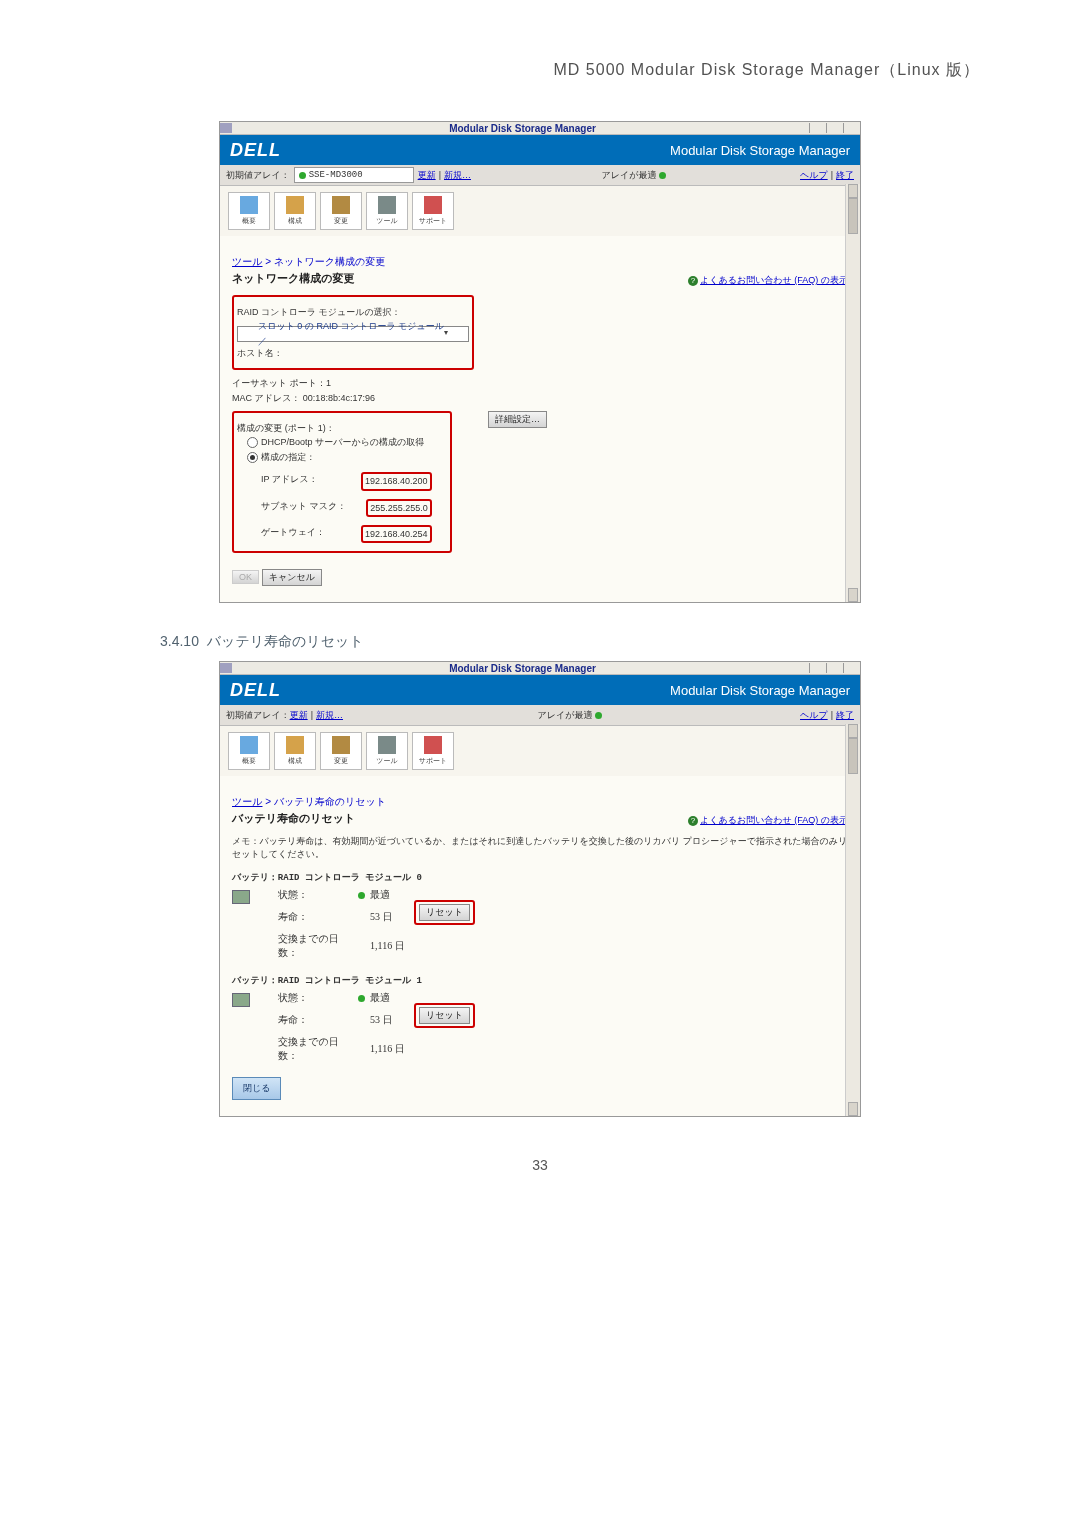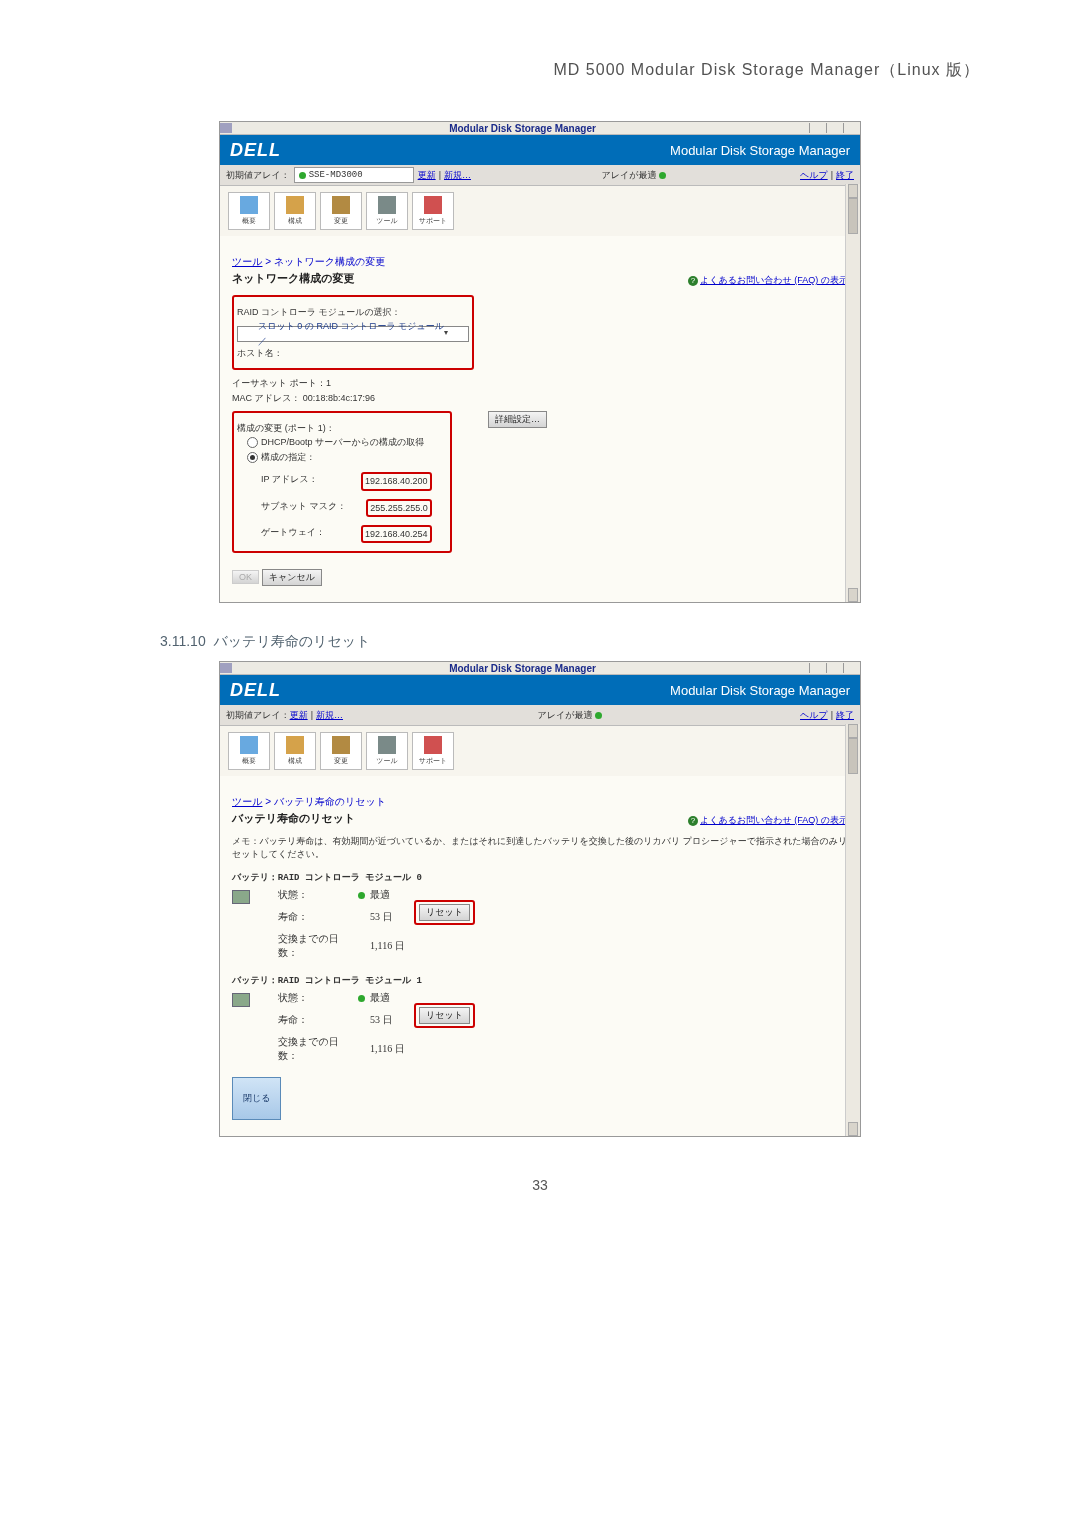--- a/index.html
+++ b/index.html
@@ -170,21 +170,21 @@
     border: 1px solid #888;
     font-size: 9px;
     padding: 1px 6px;
     color: #222;
     cursor: pointer;
   }
   .bluebtn {
     background: linear-gradient(#d0e4f6, #a8c8e8);
     border: 1px solid #5a8ab8;
     font-size: 9px;
-    padding: 14px 10px;
+    padding: 4px 10px;
     color: #1a3a6a;
     cursor: pointer;
   }
   .note {
     font-size: 9px;
     color: #333;
     margin: 6px 0 10px 0;
   }
   .battgroup {
     margin: 8px 0 14px 0;
@@ -375,21 +375,21 @@
       </div>
     </div>
     <div class="scroll-v">
       <div class="scrollarrow" style="top:0;"></div>
       <div class="scrollthumb" style="top:14px;"></div>
       <div class="scrollarrow" style="bottom:0;"></div>
     </div>
   </div>
 
   <div class="doc-section-num">
-    <span>3.11.10</span>&nbsp;&nbsp;<span>バッテリ寿命のリセット</span>
+    <span>3.4.10</span>&nbsp;&nbsp;<span>バッテリ寿命のリセット</span>
   </div>
 
   <div class="screenshot">
     <div class="topbar">
       <div class="wicon"></div>
       <div class="titlebar-center">Modular Disk Storage Manager</div>
       <div class="winbtns">
         <span></span>
         <span></span>
         <span></span>

